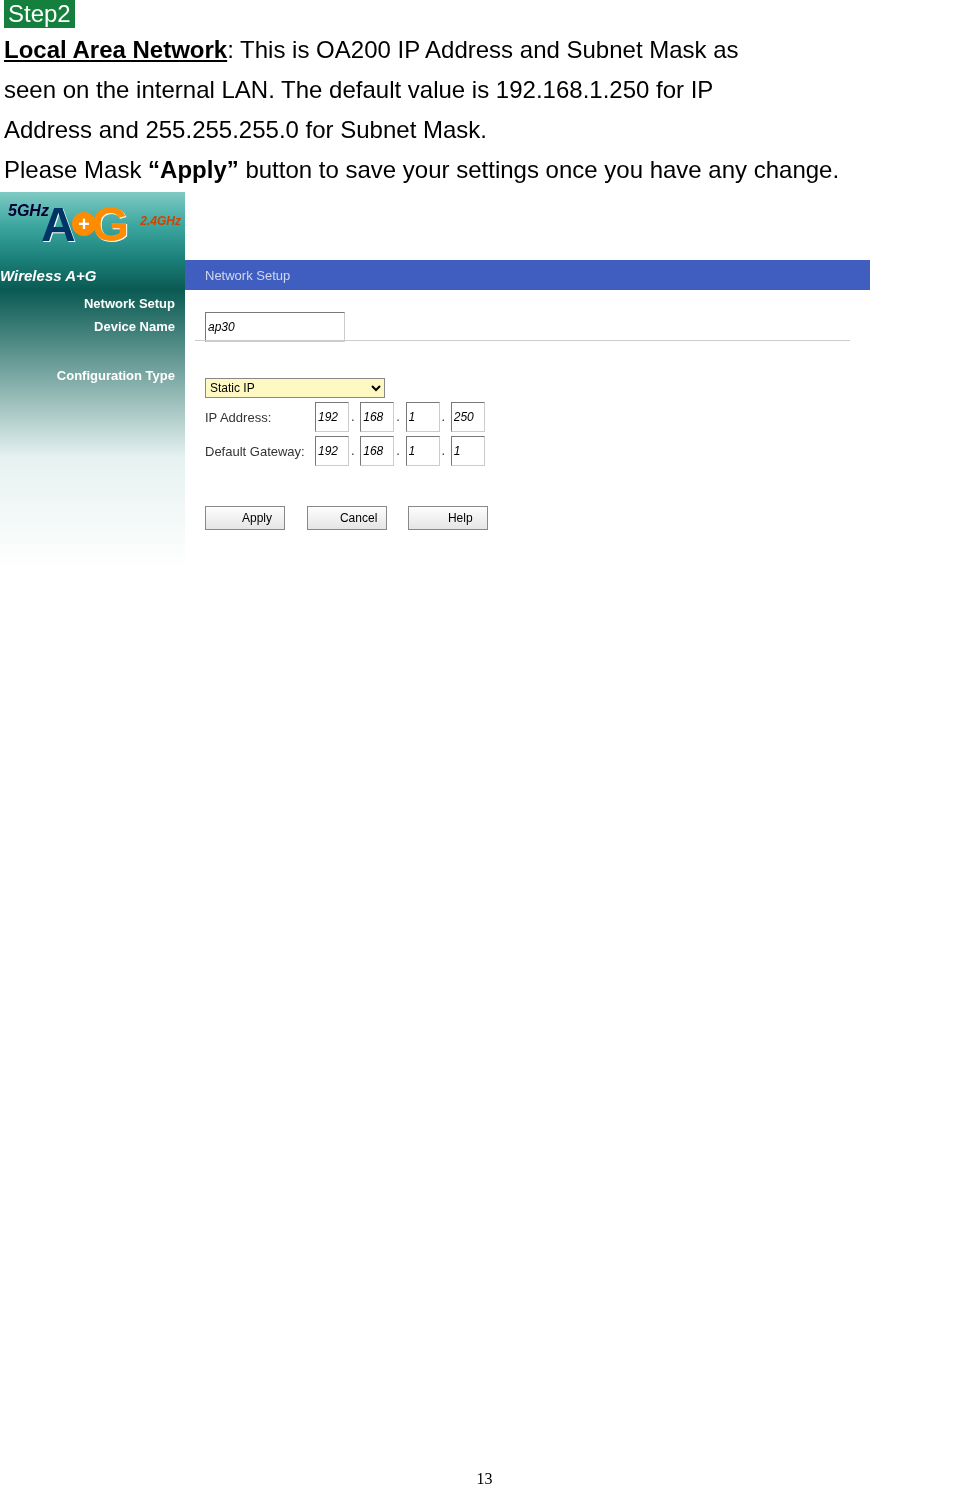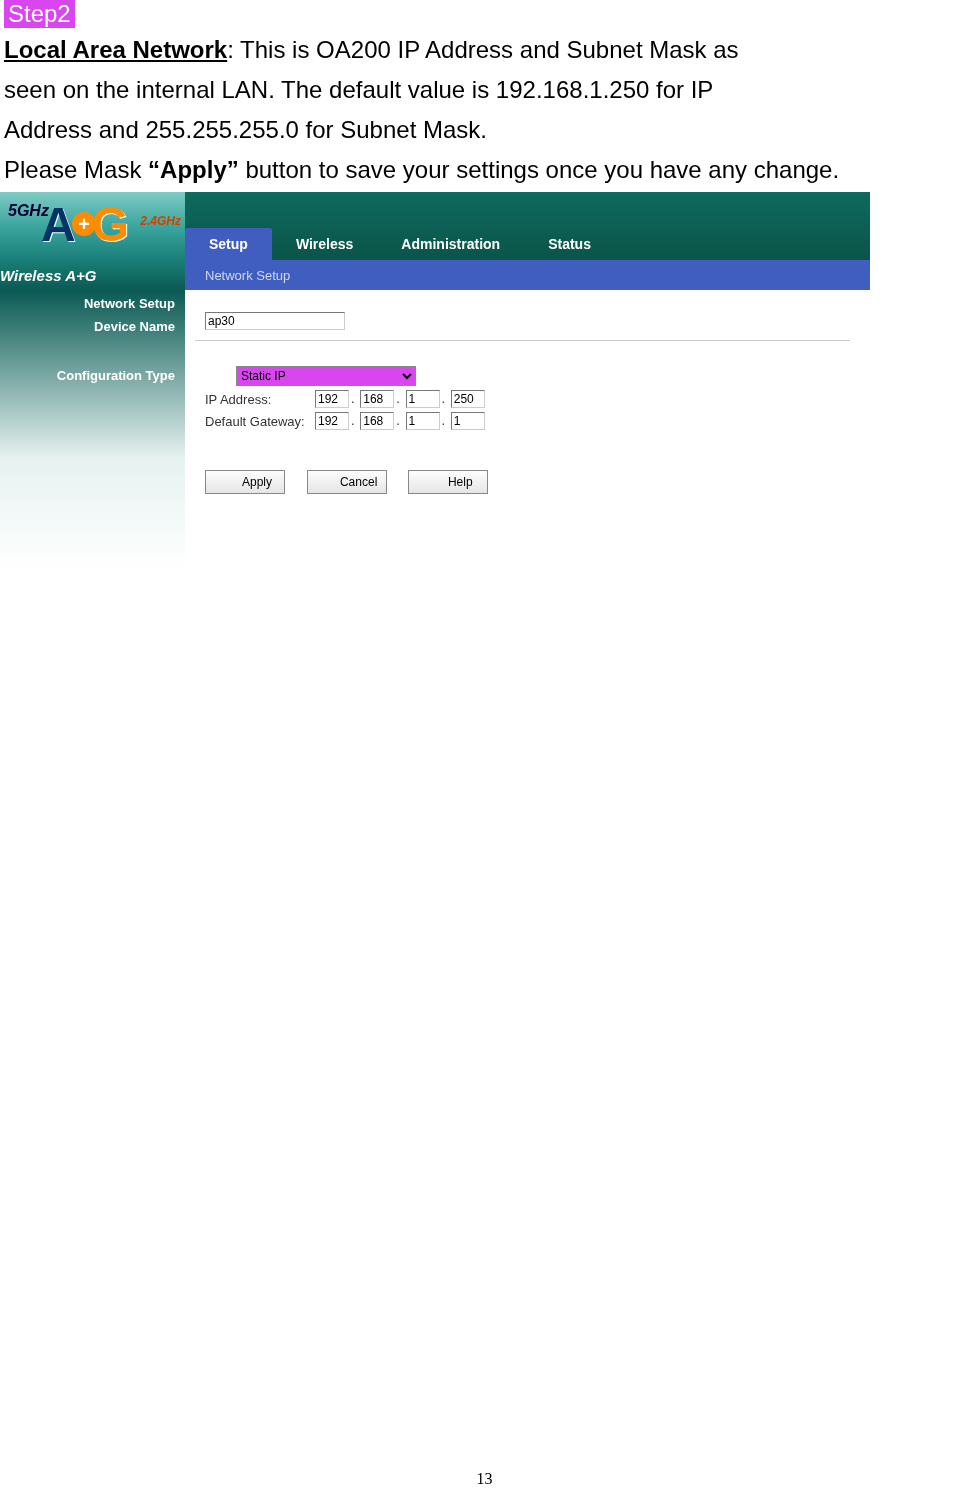--- a/index.html
+++ b/index.html
@@ -3,21 +3,21 @@
   <meta charset="utf-8">
   <style>
     body {
       font-family: Arial, Helvetica, sans-serif;
       margin: 0;
       padding: 0;
       width: 969px;
       background: white;
     }
     .step-badge {
-      background: #d946ef;
+      background: #15803d;
       color: white;
       font-size: 24px;
       font-weight: normal;
       padding: 0 4px;
       display: inline-block;
     }
     .doc-text {
       font-size: 24px;
       line-height: 1.5;
       margin: 4px 0;
@@ -135,25 +135,26 @@
       top:50px; left:10px; right:20px;
       border-top:1px solid #ccc;
     }
     .form-row { margin: 4px 0; display: flex; align-items: center; }
     .form-label { width: 110px; }
     input.txt {
       font-size: 12px;
       padding: 1px 2px;
       box-sizing: border-box;
       border: 1px inset #ccc;
-      height: 18px;
+      height: 30px;
+      font-style: italic;
     }
     input.device { width: 140px; }
     input.octet { width: 34px; }
-    select.cfg { width: 180px; height: 20px; font-size: 12px; border: 1px solid #888; background: #d946ef; margin-left: 31px; }
+    select.cfg { width: 180px; height: 20px; font-size: 12px; border: 1px solid #888; background: #fef9c3; }
     .ip-group span { margin: 0 2px; }
     .btn-row { margin-top: 40px; }
     button.winbtn {
       width: 80px; height: 24px;
       background: linear-gradient(#fdfdfd,#e5e5e5);
       border: 1px solid #888;
       font-size: 12px;
       cursor: pointer;
       margin-right: 18px;
       padding-left: 30px;
@@ -185,26 +186,20 @@
   <div class="panel-header-row">
     <div class="logo-cell">
       <span class="logo-5ghz">5GHz</span>
       <span class="logo-24ghz">2.4GHz</span>
       <div class="logo-graphic">
         <span class="logo-a1">A</span>
         <span class="logo-plus">+</span>
         <span class="logo-g">G</span>
       </div>
     </div>
-    <div class="tabs-cell">
-      <div class="tab active">Setup</div>
-      <div class="tab">Wireless</div>
-      <div class="tab">Administration</div>
-      <div class="tab">Status</div>
-    </div>
   </div>
   <div class="sub-header-row">
     <div class="logo-sub">Wireless A+G</div>
     <div class="subnav">Network Setup</div>
   </div>
   <div class="body-row">
     <div class="side-col">
       <div class="section-title">Network Setup</div>
       <div class="label">Device Name</div>
       <div class="label">Configuration Type</div>

